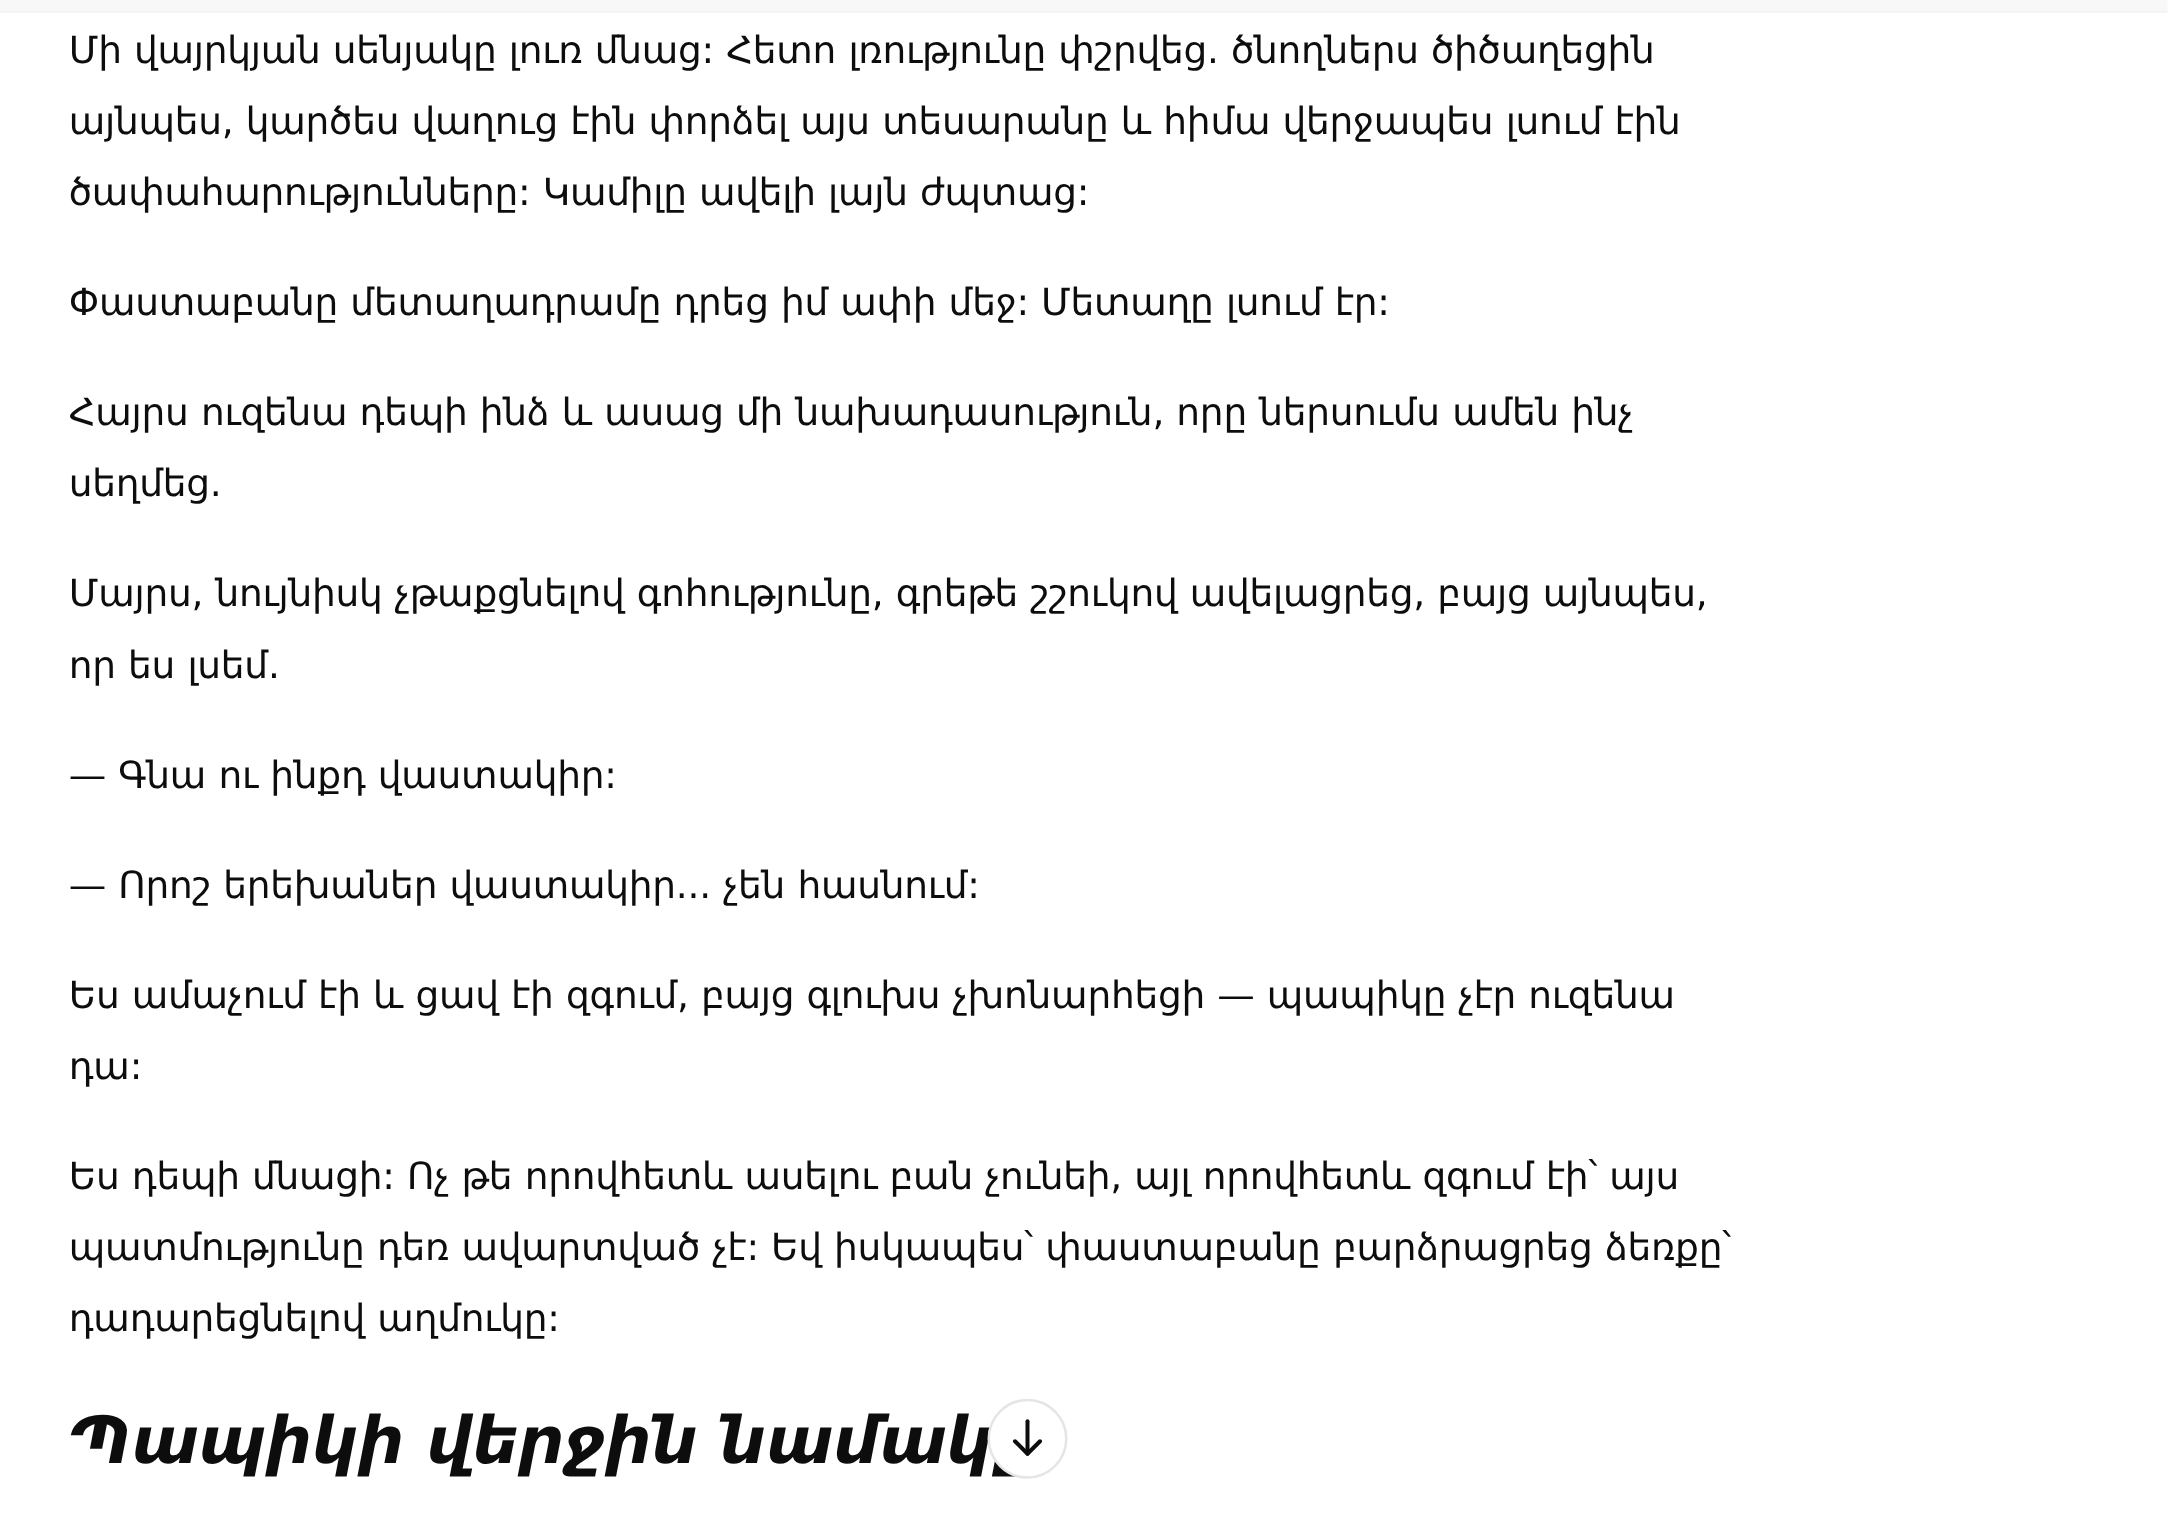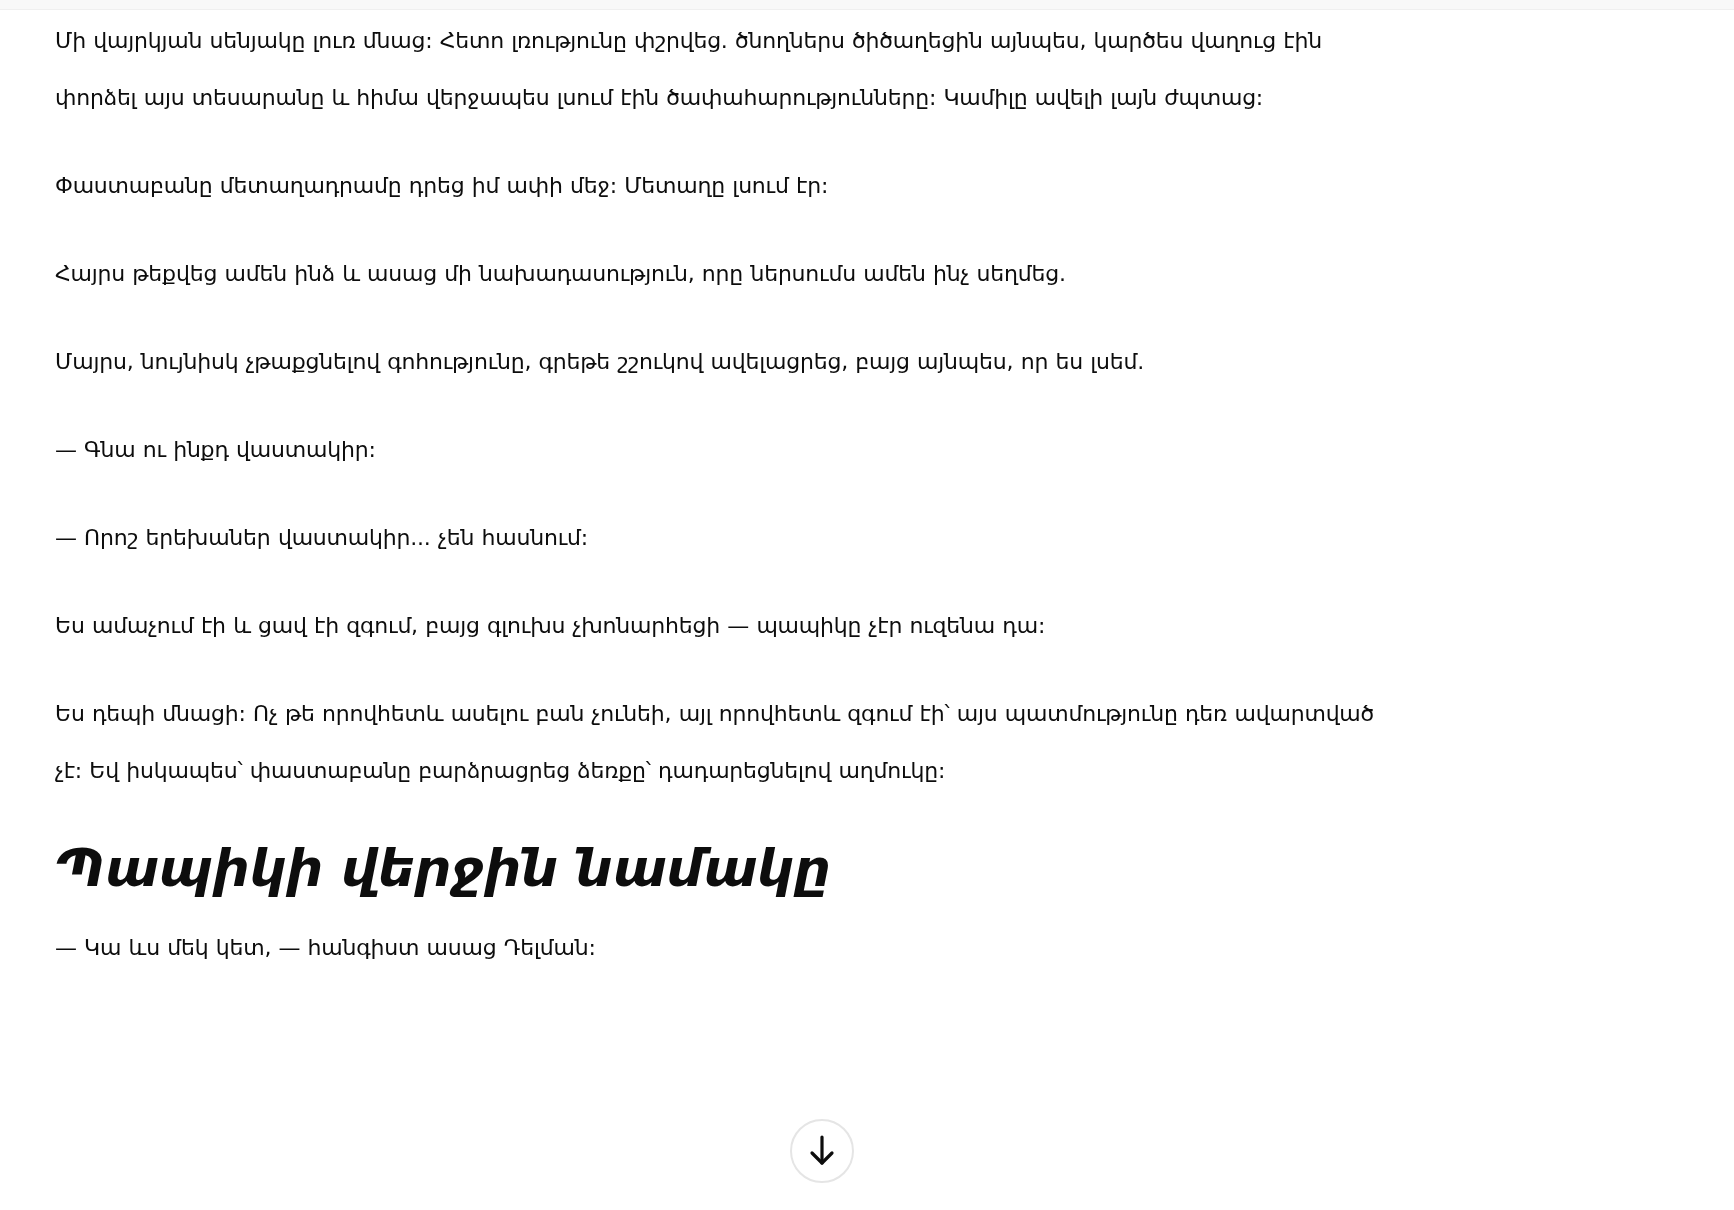--- a/index.html
+++ b/index.html
@@ -16,21 +16,21 @@
     width: 1734px; height: 10px;
     background: #f8f8f8;
     border-bottom: 1px solid #efefef;
   }
   .content {
     position: absolute;
     top: 12px; left: 55px;
     width: 1345px;
   }
   p.story-p {
-    font-size: 22px;
+    font-size: 30px;
     line-height: 57px;
     margin: 0 0 31px 0;
     letter-spacing: -0.2px;
     word-spacing: 0.5px;
   }
   h3.section-h {
     font-size: 52px;
     line-height: 50px;
     font-weight: 700;
     margin: 44px 0 26px 0;
@@ -53,21 +53,21 @@
   .scroll-btn svg { display: block; }
 </style>
 </head>
 <body>
 
 <div class="top-strip"></div>
 
 <main class="content">
   <p class="story-p">Մի վայրկյան սենյակը լուռ մնաց: Հետո լռությունը փշրվեց. ծնողներս ծիծաղեցին այնպես, կարծես վաղուց էին փորձել այս տեսարանը և հիմա վերջապես լսում էին ծափահարությունները: Կամիլը ավելի լայն ժպտաց:</p>
   <p class="story-p">Փաստաբանը մետաղադրամը դրեց իմ ափի մեջ: Մետաղը լսում էր:</p>
-  <p class="story-p">Հայրս թեքվեց ամեն ինձ և ասաց մի նախադասություն, որը ներսումս ամեն ինչ սեղմեց.</p>
+  <p class="story-p">Հայրս ուզենա դեպի ինձ և ասաց մի նախադասություն, որը ներսումս ամեն ինչ սեղմեց.</p>
   <p class="story-p">Մայրս, նույնիսկ չթաքցնելով գոհությունը, գրեթե շշուկով ավելացրեց, բայց այնպես, որ ես լսեմ.</p>
   <p class="story-p">— Գնա ու ինքդ վաստակիր:</p>
   <p class="story-p">— Որոշ երեխաներ վաստակիր... չեն հասնում:</p>
   <p class="story-p">Ես ամաչում էի և ցավ էի զգում, բայց գլուխս չխոնարհեցի — պապիկը չէր ուզենա դա:</p>
   <p class="story-p">Ես դեպի մնացի: Ոչ թե որովհետև ասելու բան չունեի, այլ որովհետև զգում էի՝ այս պատմությունը դեռ ավարտված չէ: Եվ իսկապես՝ փաստաբանը բարձրացրեց ձեռքը՝ դադարեցնելով աղմուկը:</p>
   <h3 class="section-h">Պապիկի վերջին նամակը</h3>
   <p class="story-p">— Կա ևս մեկ կետ, — հանգիստ ասաց Դելման:</p>
 
 </main>
 

